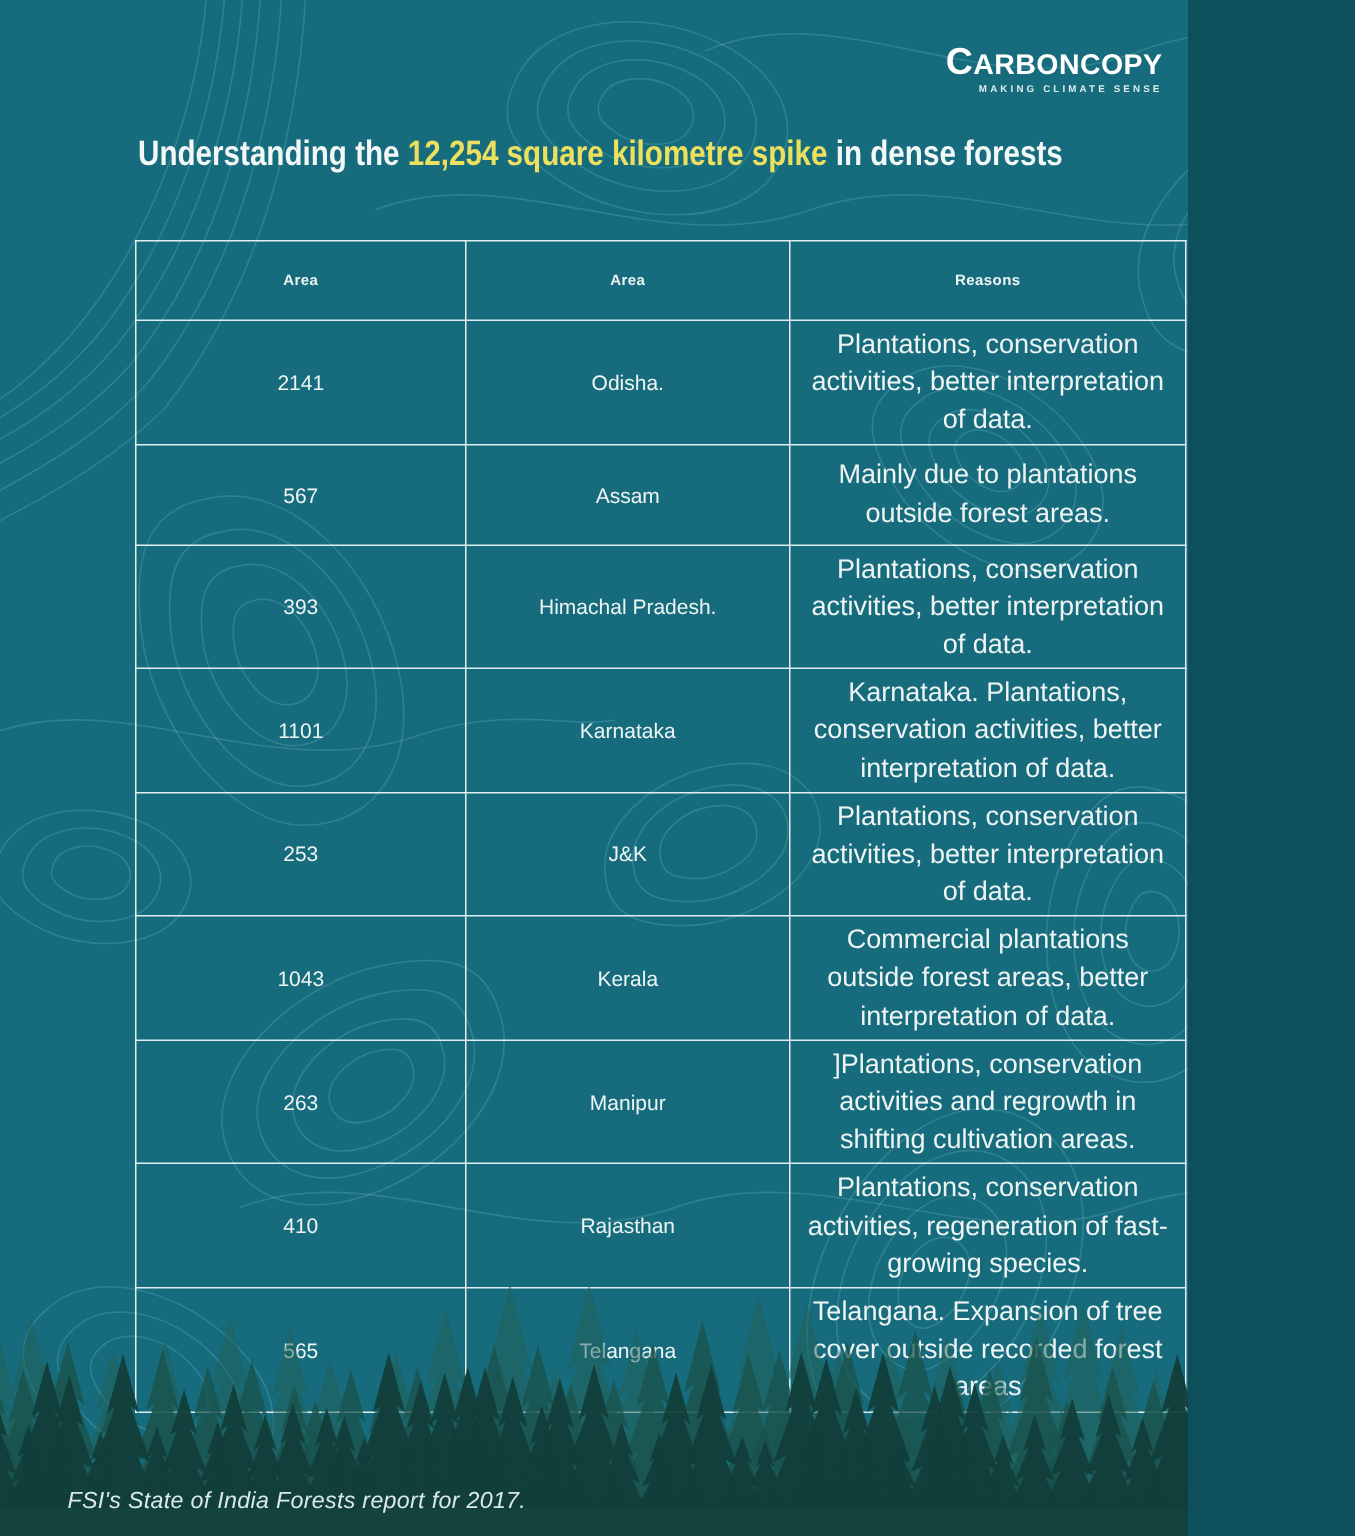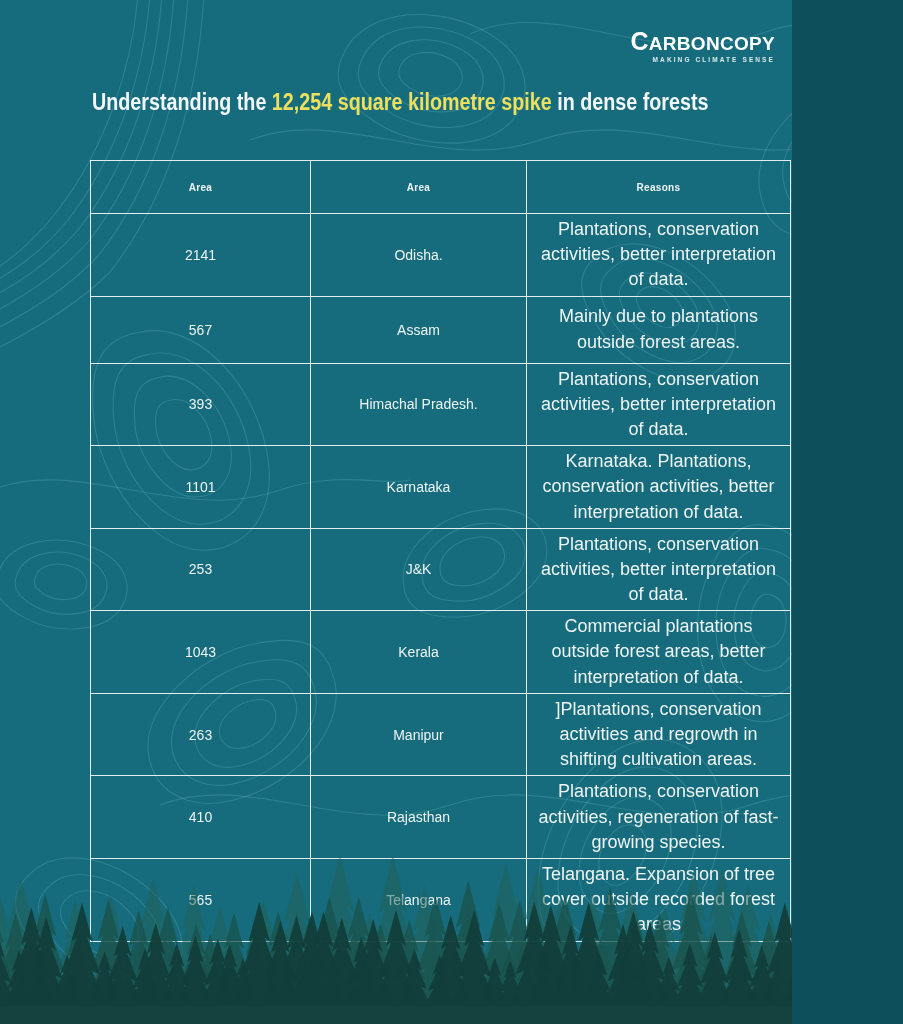--- a/index.html
+++ b/index.html
@@ -332,14 +332,15 @@
       <path fill="#123e3a" fill-opacity="0.95" d="M803.8 122.2 L795.8 148.7 L799.9 145.9 L789.9 171.1 L796.3 168.3 L785.1 192 L822.6 192 L811.3 168.3 L817.8 171.1 L807.8 145.9 L811.9 148.7 Z"></path>
       <path fill="#123e3a" fill-opacity="0.95" d="M828.9 134.8 L821.9 156.5 L825.5 154.2 L816.7 174.8 L822.3 172.5 L812.4 192 L845.5 192 L835.5 172.5 L841.2 174.8 L832.4 154.2 L836 156.5 Z"></path>
       <path fill="#123e3a" fill-opacity="0.95" d="M839.4 121.8 L831.4 148.5 L835.5 145.7 L825.4 170.9 L831.9 168.1 L820.6 192 L858.3 192 L847 168.1 L853.4 170.9 L843.4 145.7 L847.5 148.5 Z"></path>
       <path fill="#123e3a" fill-opacity="0.95" d="M860 146.5 L853.8 163.8 L857 161.9 L849.3 178.3 L854.2 176.5 L845.6 192 L874.4 192 L865.8 176.5 L870.7 178.3 L863 161.9 L866.2 163.8 Z"></path>
       <path fill="#123e3a" fill-opacity="0.95" d="M871.3 132.1 L864 154.8 L867.7 152.4 L858.7 174 L864.5 171.6 L854.3 192 L888.3 192 L878.1 171.6 L883.9 174 L874.9 152.4 L878.6 154.8 Z"></path>
       <path fill="#123e3a" fill-opacity="0.95" d="M894.7 143.1 L888.3 161.7 L891.6 159.7 L883.5 177.3 L888.7 175.4 L879.7 192 L909.8 192 L900.7 175.4 L905.9 177.3 L897.9 159.7 L901.2 161.7 Z"></path>
       <path fill="#123e3a" fill-opacity="0.95" d="M909.3 105.7 L900 138.5 L904.8 135 L893.2 166.1 L900.6 162.6 L887.6 192 L931 192 L918 162.6 L925.5 166.1 L913.9 135 L918.6 138.5 Z"></path>
       <rect x="0" y="190" width="903" height="20" fill="#123e3a" fill-opacity="0.8075"></rect>
     </svg>
 
+  <div class="source">FSI's State of India Forests report for 2017.</div>
 
 </div>
 
 </body></html>

